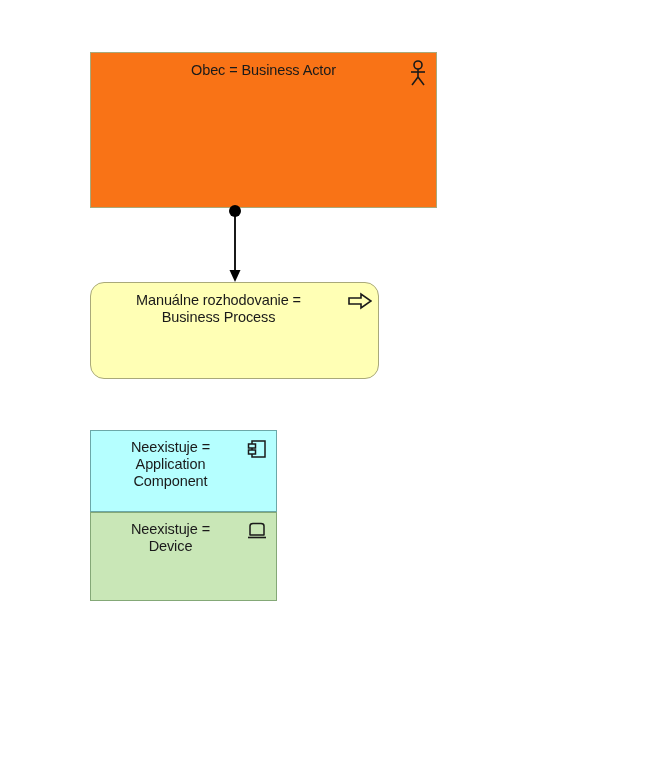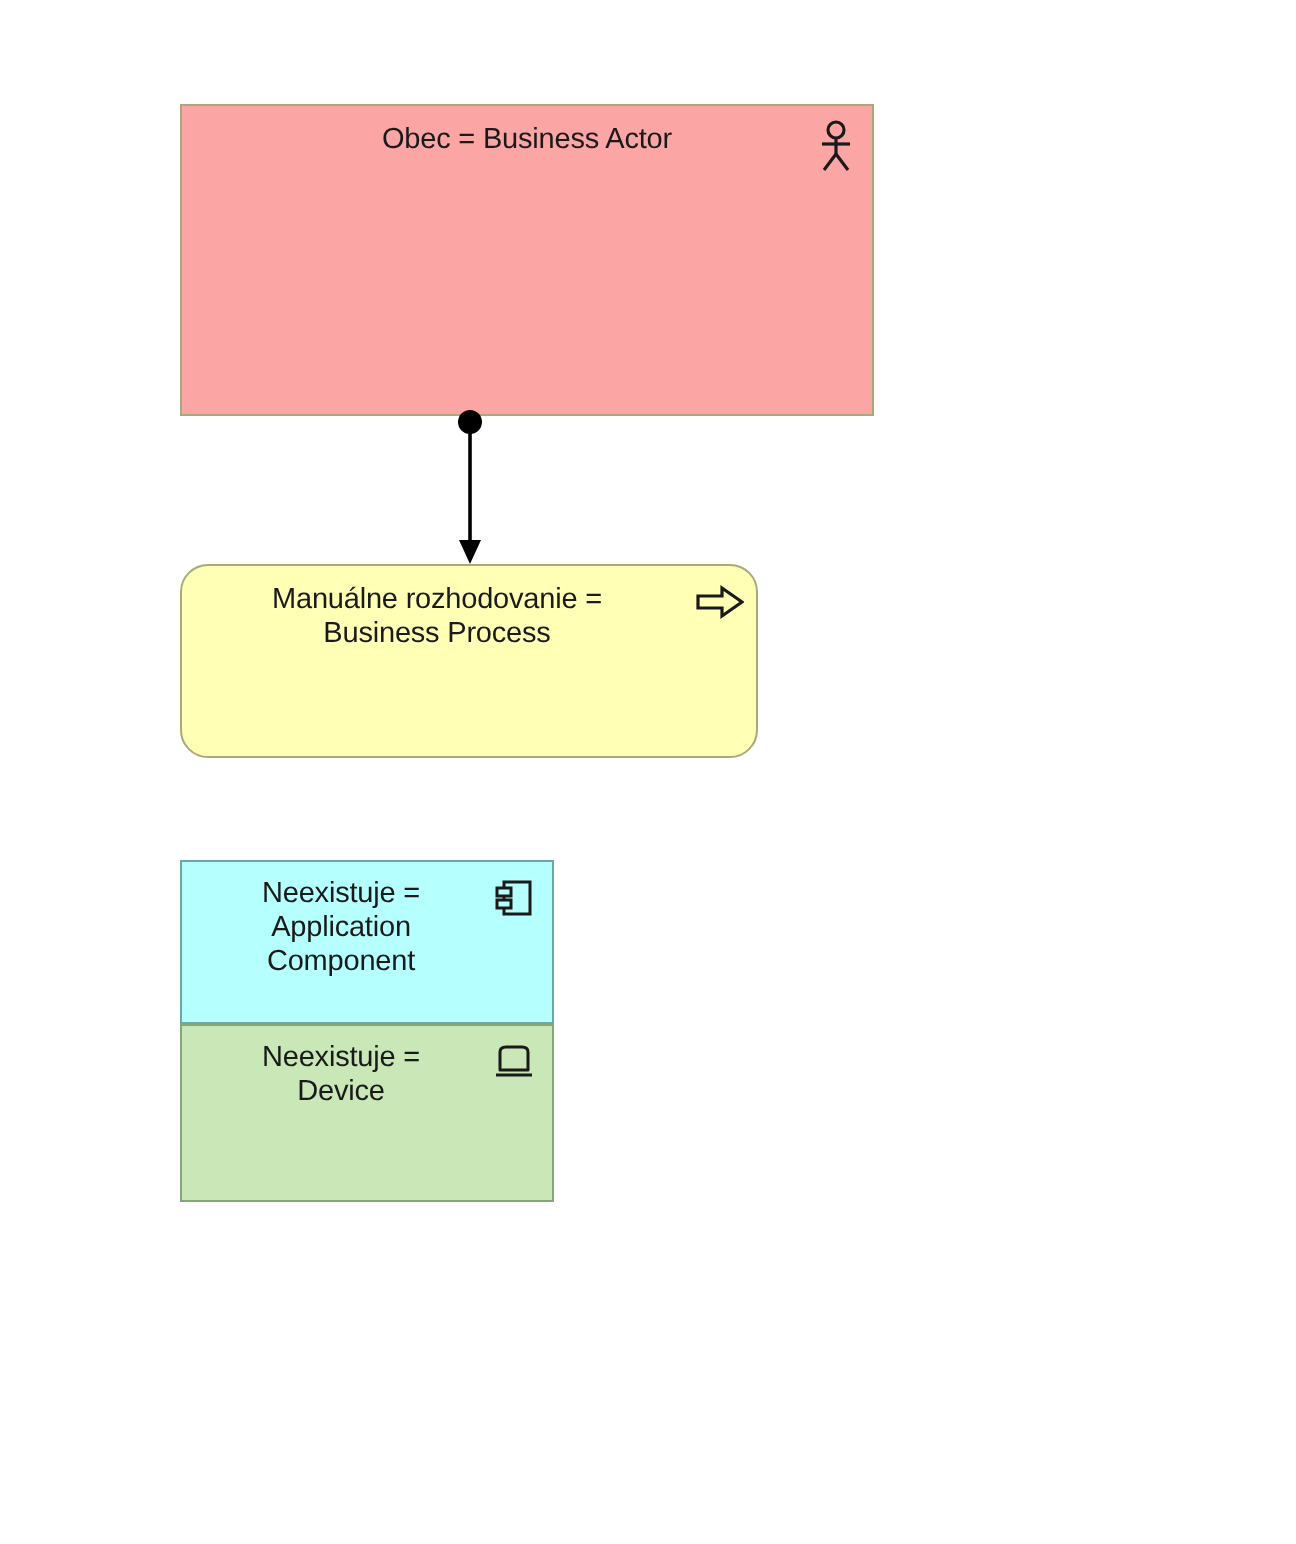--- a/index.html
+++ b/index.html
@@ -44,21 +44,21 @@
     position: absolute;
     display: block;
   }
 
   
   #actor-node {
     left: 90px;
     top: 52px;
     width: 347px;
     height: 156px;
-    background: #fca5a5;
+    background: #f97316;
     border-color: #a9a97a;
   }
   #actor-node .label {
     top: 9px;
     font-size: 14.5px;
     padding: 0 14px;
   }
   #actor-node .badge {
     right: 8px;
     top: 7px;

